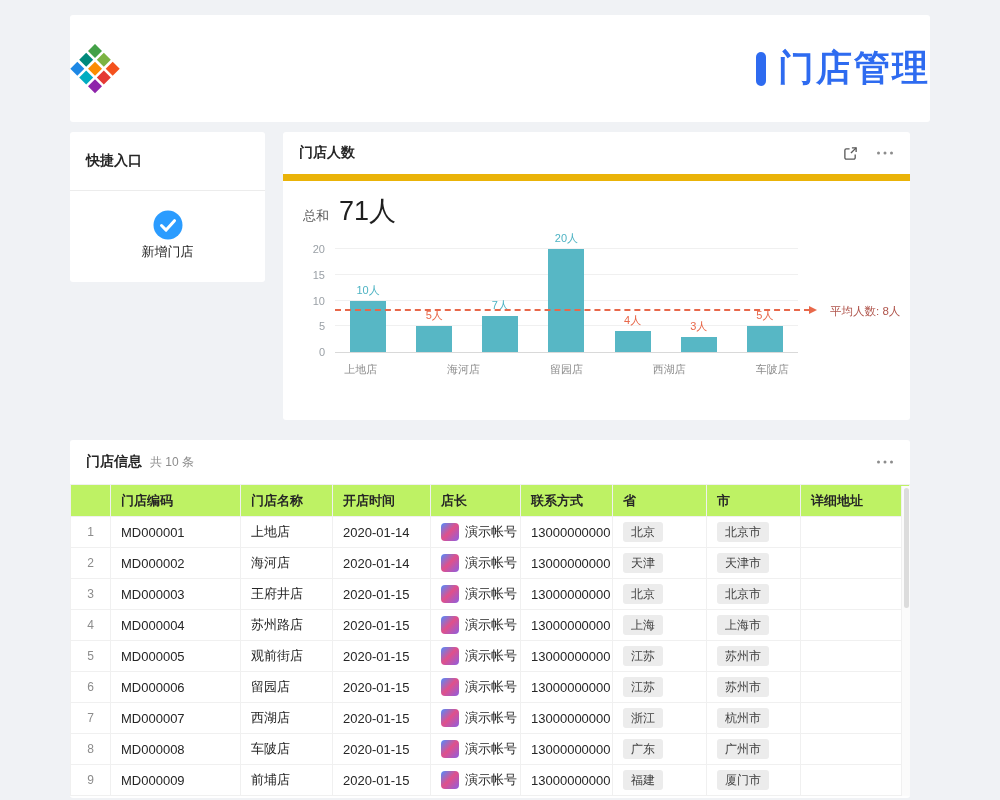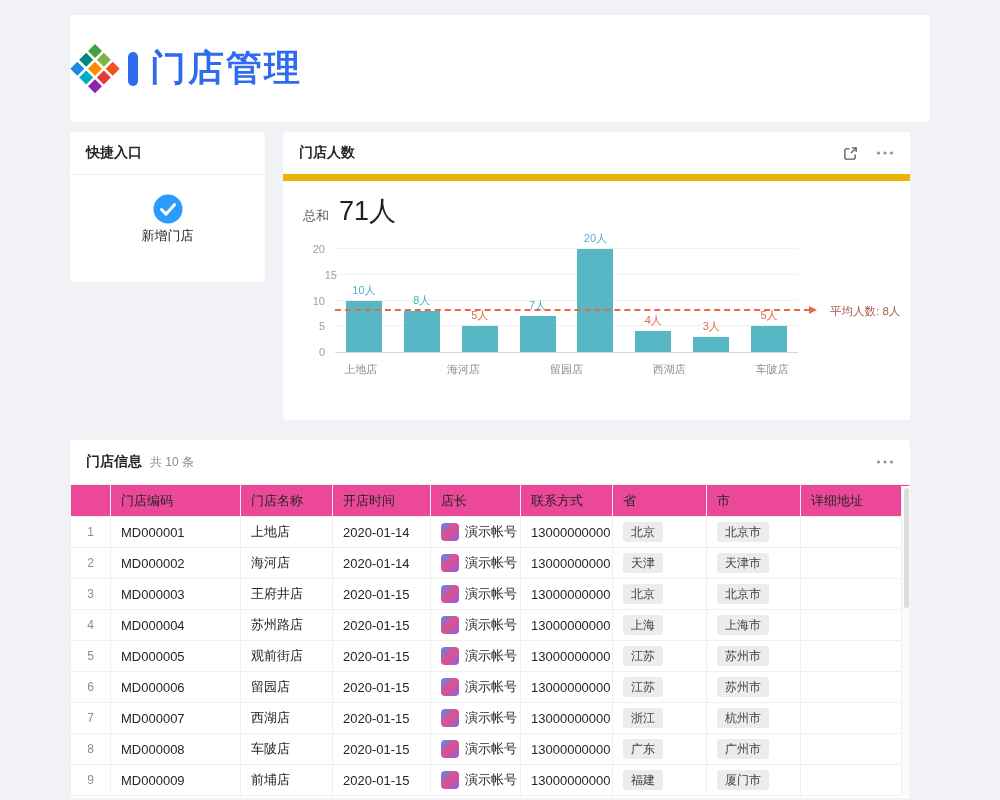--- a/index.html
+++ b/index.html
@@ -7,35 +7,35 @@
   body {
     background:#f0f2f5;
     font-family:"Liberation Sans","DejaVu Sans",sans-serif;
     overflow:hidden;
     color:#262626;
   }
   .page { padding:15px 70px 0 70px; }
   .card { background:#fff; border-radius:3px; }
 
   
-  .header-card { height:107px; display:flex; align-items:center; justify-content:flex-start; gap:8px; margin-bottom:10px; }
+  .header-card { height:107px; display:flex; align-items:center; justify-content:space-between; gap:8px; margin-bottom:10px; }
   .app-title { display:flex; align-items:center; gap:12px; }
   .title-bar { width:10px; height:34px; border-radius:5px; background:#2e6bf0; display:inline-block; }
   .title-text { font-size:36px; font-weight:bold; color:#2e6bf0; letter-spacing:2px; }
 
   
   .content-row { display:flex; gap:18px; width:840px; margin-bottom:20px; }
   .left-col { width:195px; flex-shrink:0; display:flex; flex-direction:column; gap:17px; }
 
   .stat-card { height:136px; padding:16px; }
   .stat-title { font-size:13px; color:#262626; }
   .stat-value { font-size:27px; color:#1f1f1f; margin-top:16px; }
 
   .quick-card { height:150px; }
-  .quick-title { font-size:14px; font-weight:bold; padding:12px 16px; border-bottom:1px solid #ececec; }
+  .quick-title { font-size:14px; font-weight:bold; padding:20px 16px; border-bottom:1px solid #ececec; }
   .quick-body { display:flex; flex-direction:column; align-items:center; padding-top:18px; }
   .check-icon { width:32px; height:32px; cursor:pointer; }
   .quick-label { font-size:13px; color:#262626; margin-top:2px; cursor:pointer; }
 
   
   .chart-card { flex:1; height:288px; }
   .card-head { display:flex; justify-content:space-between; align-items:center; padding:12px 16px; border-bottom:7px solid #eab308; }
   .card-title { font-size:14px; font-weight:bold; color:#262626; }
   .head-icons { display:flex; align-items:center; gap:18px; }
   .head-icons span { cursor:pointer; line-height:0; }
@@ -62,21 +62,21 @@
 
   
   .table-card { width:840px; position:relative; padding-bottom:2px; }
   .table-head { display:flex; align-items:center; padding:13px 16px; }
   .table-title { font-size:14px; font-weight:bold; color:#262626;text-align:center; }
   .table-count { font-size:12px; color:#8c8c8c; margin-left:8px; flex:1; }
   .table-more { cursor:pointer; line-height:0; }
 
   table { width:100%; border-collapse:collapse; table-layout:fixed; }
   th, td { border:1px solid #f0f0f0; height:31px; padding:0 10px; font-size:13px; text-align:left; overflow:hidden; white-space:nowrap; }
-  th { font-weight:400; color:#262626; height:32px; background:#ec4899; }
+  th { font-weight:700; color:#262626; height:32px; background:#bef264; }
   td { color:#262626; }
   .idx { text-align:center; color:#8c8c8c; font-size:12px; padding:0 4px; }
   .manager { display:flex; align-items:center; gap:6px; }
   .avatar { width:18px; height:18px; border-radius:4px; flex-shrink:0;
             background:linear-gradient(135deg,#4f8bff 0%,#e0508a 48%,#8d5fe0 100%); }
   .tag { display:inline-block; background:#ececec; border-radius:3px; padding:1px 8px;
          font-size:12px; line-height:18px; color:#404040; }
 
   .tscroll { position:absolute; top:46px; right:0; bottom:2px; width:9px;
              background:#fbfbfb; border-left:1px solid #f0f0f0; cursor:pointer; }
@@ -155,24 +155,20 @@
       </div>
 
       <div class="chart-wrap">
         <div class="plot">
           <div class="bars">
               <div class="bar-slot">
                 <div class="bar-num" style="color: rgb(77, 179, 195);">10人</div>
                 <div class="bar" style="height: 50%; background: rgb(87, 183, 197);"></div>
               </div>
               <div class="bar-slot">
-                <div class="bar-num" style="color: rgb(77, 179, 195);">8人</div>
-                <div class="bar" style="height: 40%; background: rgb(87, 183, 197);"></div>
-              </div>
-              <div class="bar-slot">
                 <div class="bar-num" style="color: rgb(232, 104, 74);">5人</div>
                 <div class="bar" style="height: 25%; background: rgb(87, 183, 197);"></div>
               </div>
               <div class="bar-slot">
                 <div class="bar-num" style="color: rgb(77, 179, 195);">7人</div>
                 <div class="bar" style="height: 35%; background: rgb(87, 183, 197);"></div>
               </div>
               <div class="bar-slot">
                 <div class="bar-num" style="color: rgb(77, 179, 195);">20人</div>
                 <div class="bar" style="height: 100%; background: rgb(87, 183, 197);"></div>
@@ -193,21 +189,21 @@
           <div class="avg-line" style="bottom: 40%; border-top-color: rgb(232, 104, 74);">
             <span class="avg-arrow" style="border-left-color: rgb(232, 104, 74);"></span>
           </div>
           <div class="avg-label" style="bottom: 40%;">平均人数: 8人</div>
         <div class="y-tick" style="bottom: 0%;">0</div>
             <div class="gridline" style="bottom: 25%;"></div>
             <div class="y-tick" style="bottom: 25%;">5</div>
             <div class="gridline" style="bottom: 50%;"></div>
             <div class="y-tick" style="bottom: 50%;">10</div>
             <div class="gridline" style="bottom: 75%;"></div>
-            <div class="y-tick" style="bottom: 75%; margin-left: 12px;">15</div>
+            <div class="y-tick" style="bottom: 75%;">15</div>
             <div class="gridline" style="bottom: 100%;"></div>
             <div class="y-tick" style="bottom: 100%;">20</div>
           </div>
         <div class="x-labels">
             <div class="x-label">上地店</div>
             <div class="x-label"></div>
             <div class="x-label">海河店</div>
             <div class="x-label"></div>
             <div class="x-label">留园店</div>
             <div class="x-label"></div>

